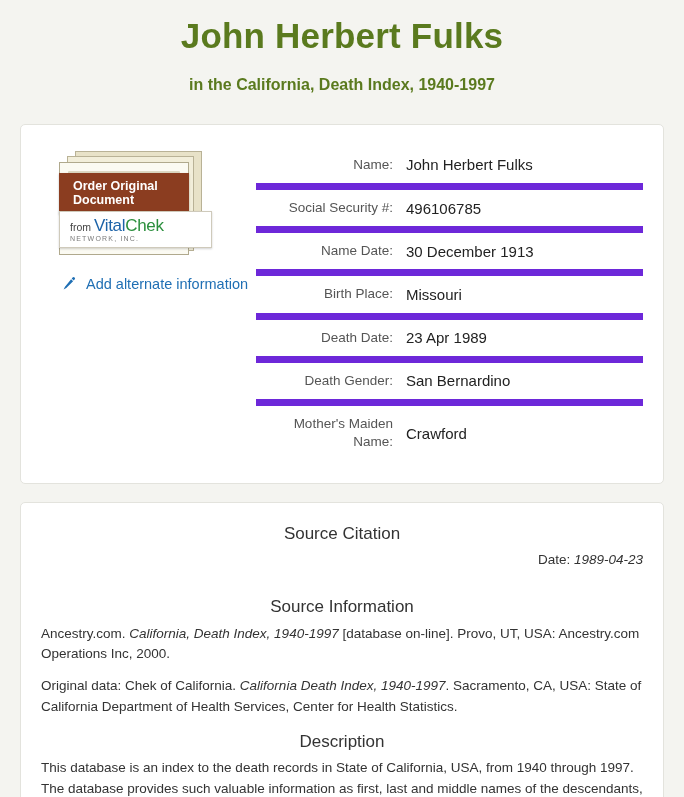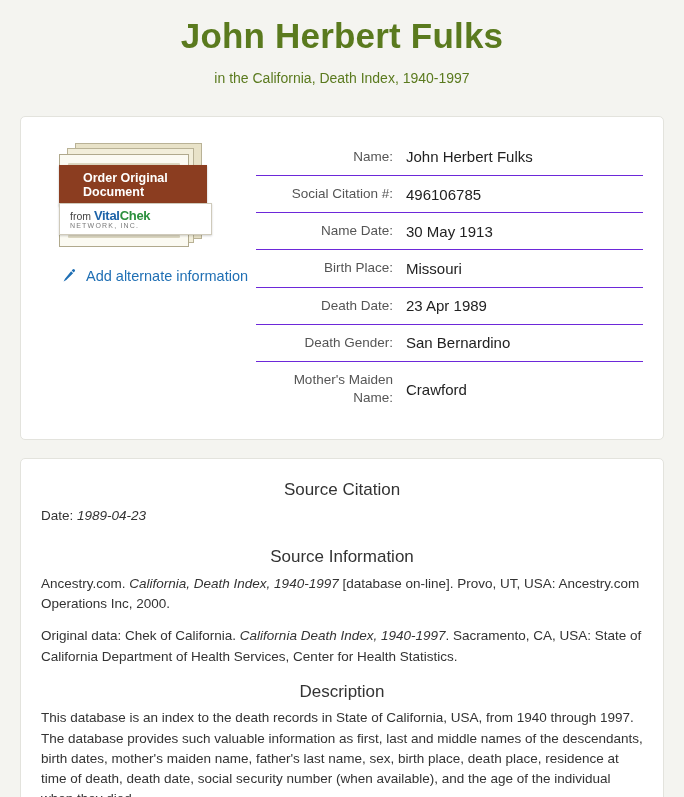--- a/index.html
+++ b/index.html
@@ -23,23 +23,23 @@
   }
   .header h1 {
     margin: 0;
     font-size: 35px;
     font-weight: bold;
     color: #5a7a1e;
     letter-spacing: 0.2px;
     line-height: 1.25;
   }
   .header .subtitle {
-    margin-top: 12px;
-    font-size: 14px;
-    font-weight: normal;
+    margin-top: 18px;
+    font-size: 16px;
+    font-weight: bold;
     color: #5a7a1e;
   }
   .card {
     background: #ffffff;
     border: 1px solid #e3e3dd;
     border-radius: 5px;
     margin: 0 20px 18px 20px;
   }
   .card-detail {
     margin-top: 22px;
@@ -87,44 +87,44 @@
   .doc-lines i {
     display: block;
     height: 3px;
     background: #ddd8c2;
     margin-bottom: 5px;
     border-radius: 1px;
   }
   .order-band {
     position: absolute;
     left: 0; top: 22px;
-    width: 148px;
+    width: 130px;
     background: #8b3d20;
     color: #fff;
     font-size: 12.5px;
     font-weight: bold;
-    padding: 6px 8px 6px 24px;
+    padding: 6px 8px 6px 14px;
     line-height: 1.15;
     box-shadow: 0 1px 2px rgba(0,0,0,.25);
   }
   .vital-band {
     position: absolute;
     left: 0; top: 60px;
     width: 153px;
     background: #ffffff;
     border: 1px solid #cfcabb;
     padding: 4px 8px 5px 10px;
     font-size: 10.5px;
     color: #444;
     box-shadow: 0 1px 2px rgba(0,0,0,.18);
   }
   .vital-band .vc {
     color: #1d63a8;
-    font-weight: bold;
-    font-size: 13px;
+    font-weight: normal;
+    font-size: 17px;
     letter-spacing: -0.3px;
   }
   .vital-band .vc .chk { color: #2b8f3d; }
   .vital-band .net {
     display: block;
     font-size: 7px;
     color: #7a7a7a;
     letter-spacing: 1.2px;
     margin-top: -1px;
   }
@@ -145,21 +145,21 @@
   }
   .action-link span.txt { text-decoration: none; }
   .facts {
     flex: 1 1 auto;
     padding-top: 4px;
   }
   table.facts-table {
     width: 100%;
     border-collapse: collapse;
   }
-  table.facts-table tr { border-bottom: 1px solid #6d28d9; }
+  table.facts-table tr { border-bottom: 7px solid #6d28d9; }
   table.facts-table tr:last-child { border-bottom: none; }
   table.facts-table th {
     text-align: right;
     vertical-align: middle;
     font-weight: normal;
     color: #555;
     font-size: 13.5px;
     padding: 9px 13px 9px 0;
     width: 150px;
     line-height: 1.35;
@@ -177,25 +177,25 @@
     line-height: 1.5;
     color: #333;
   }
   .card-source h2 {
     margin: 0 0 4px 0;
     font-size: 17px;
     font-weight: normal;
     color: #333;
     text-align: center;
   }
-  .card-source h2.spaced { margin-top: 18px; }
+  .card-source h2.spaced { margin-top: 24px; }
   .card-source p { margin: 0 0 12px 0; }
   .card-source p.tight { margin-bottom: 0; }
   .card-source em { }
-  .date-line { font-size: 13.5px; }
+  .date-line { font-size: 13.5px; text-align: right; }
   .date-line em { font-style: italic; }
 </style>
 </head>
 <body>
 
 <div class="page">
 
   <div class="header">
     <h1>John Herbert Fulks</h1>
     <div class="subtitle">in the California, Death Index, 1940-1997</div>
@@ -246,26 +246,26 @@
     </div>
 
     <div class="facts">
       <table class="facts-table">
         <tbody>
             <tr>
           <th>Name:</th>
           <td>John Herbert Fulks</td>
         </tr>
         <tr>
-          <th>Social Citation #:</th>
+          <th>Social Security #:</th>
           <td>496106785</td>
         </tr>
         <tr>
           <th>Name Date:</th>
-          <td>30 May 1913</td>
+          <td>30 December 1913</td>
         </tr>
         <tr>
           <th>Birth Place:</th>
           <td>Missouri</td>
         </tr>
         <tr>
           <th>Death Date:</th>
           <td>23 Apr 1989</td>
         </tr>
         <tr>

